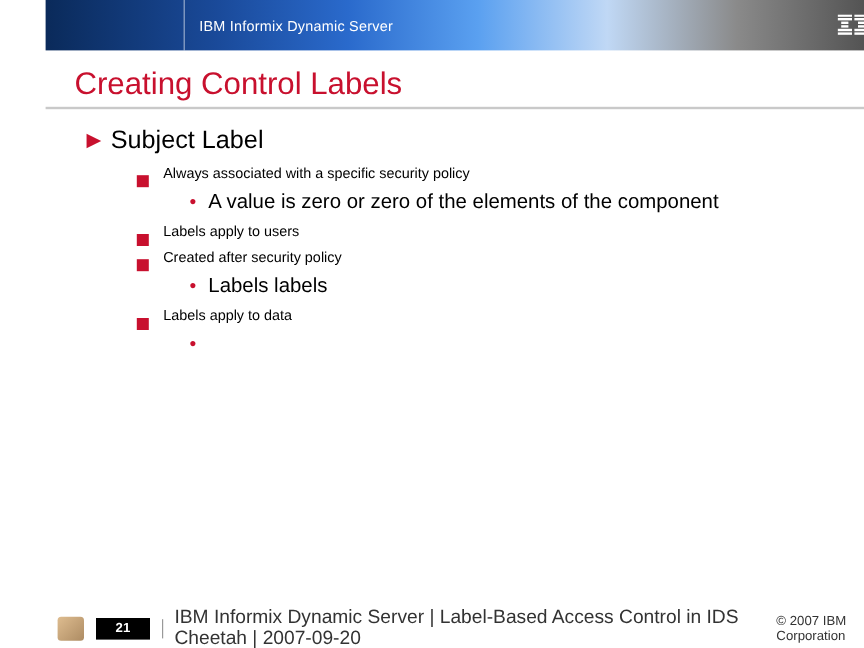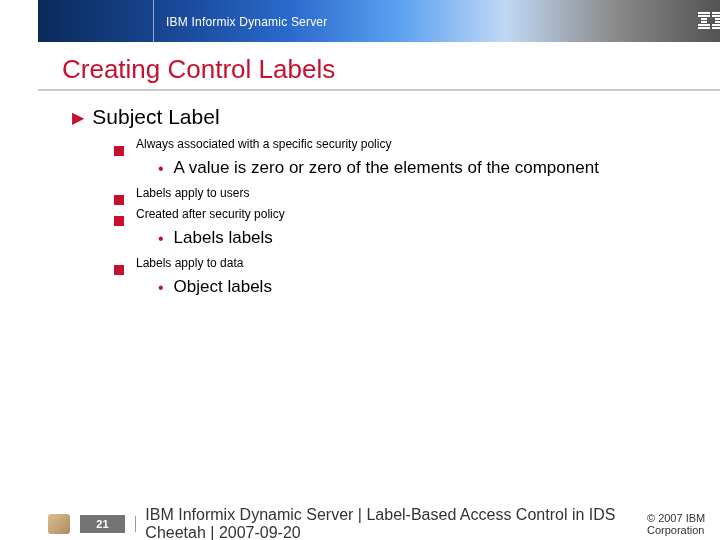--- a/index.html
+++ b/index.html
@@ -25,21 +25,21 @@
   .lvl2 { font-size: 12px; margin: 2px 0 2px 46px; display:flex; align-items:flex-start; }
   .lvl2 .sq { width:10px; height:10px; background:#c8102e; flex:none; margin:9px 12px 0 0; }
   .lvl3 { font-size: 17px; margin: 2px 0 6px 90px; display:flex; align-items:flex-start; }
   .lvl3 .dot { color:#c8102e; margin:0 10px 0 0; font-size:16px; line-height:22px; }
   .footer {
     height: 32px; display:flex; align-items:center; justify-content:space-between;
     padding: 0 14px 0 10px; font-size: 10px; color:#000;
   }
   .footer-left { display:flex; align-items:center; gap:10px; }
   .footer-decor { width:28px; height:20px; background:linear-gradient(135deg,#d0a060,#8a5a20); border-radius:3px; opacity:.7;}
-  .page-num { background:#737373; color:#fff; font-size:11px; font-weight:bold; padding:3px 16px; }
+  .page-num { background:#000000; color:#fff; font-size:11px; font-weight:bold; padding:3px 16px; }
   .vbar { width:1px; height:16px; background:#999; }
   .footer-text { font-size:16px; color:#333; }
   .copyright { font-size:11px; color:#333; }
 </style>
 </head>
 <body>
 
 <div class="slide">
 
   <div class="header">
@@ -113,21 +113,20 @@
       <span>Labels labels</span>
     </div>
 
     <div class="lvl2">
       <span class="sq"></span>
       <span>Labels apply to data</span>
     </div>
 
     <div class="lvl3">
       <span class="dot">•</span>
-      <span>Object labels</span>
     </div>
 
   </div>
 
   <div class="footer">
     <div class="footer-left">
       <div class="footer-decor"></div>
       <div class="page-num">21</div>
       <div class="vbar"></div>
       <div class="footer-text">IBM Informix Dynamic Server  |  Label-Based Access Control in IDS Cheetah | 2007-09-20</div>

